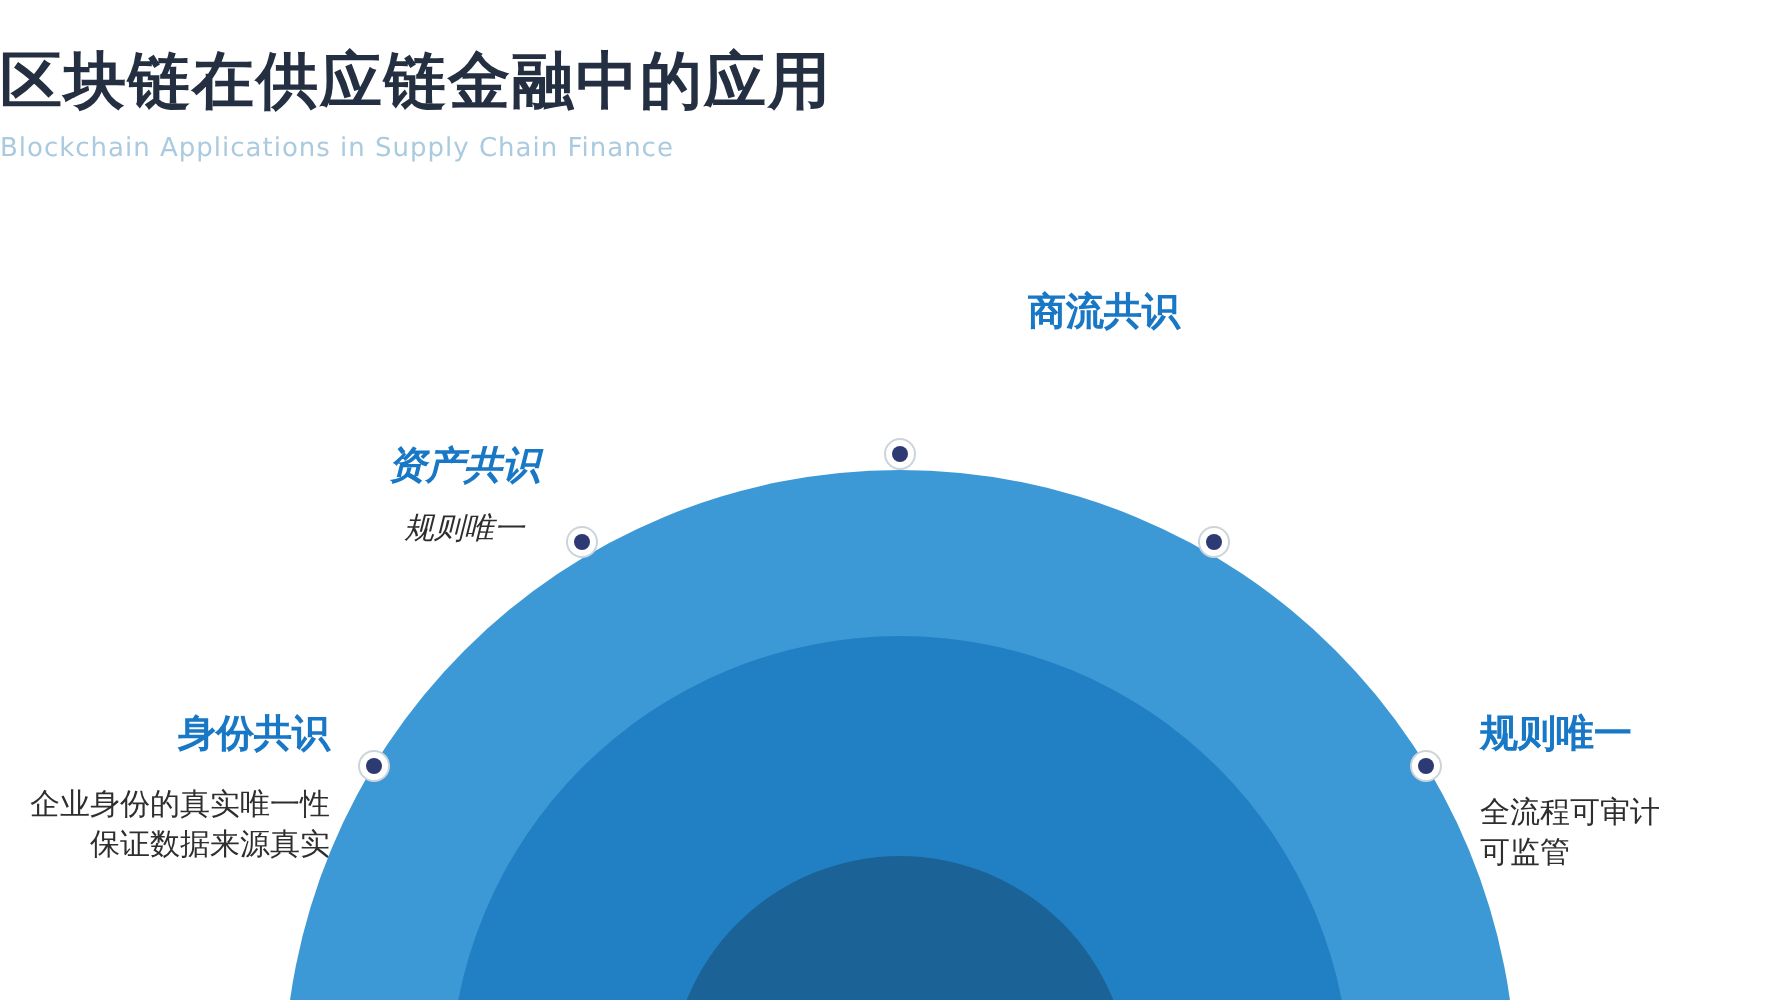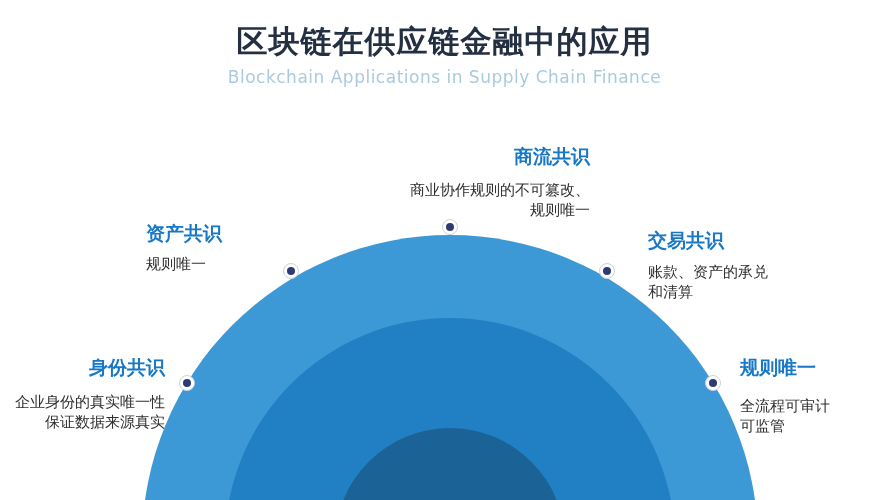--- a/index.html
+++ b/index.html
@@ -14,34 +14,33 @@
     height: 500px;
     background: #ffffff;
     overflow: hidden;
   }
   
   .header {
     position: absolute;
     top: 24px;
     left: 0;
     width: 100%;
-    text-align: center;
     z-index: 6;
   }
   .title {
     margin: 0;
     font-size: 31px;
     font-weight: 700;
     letter-spacing: 1px;
     color: var(--title, #242F42);
     line-height: 1.15;
   }
   .subtitle {
     margin-top: 7px;
-    font-size: 17px;
+    font-size: 13px;
     font-weight: 400;
     letter-spacing: 0.5px;
     color: var(--subtitle, #A9CADF);
   }
   
   .ring {
     position: absolute;
     border-radius: 50%;
   }
   .ring-outer {
@@ -102,23 +101,24 @@
     line-height: 1.35;
     white-space: pre-line;
   }
   .node-business {
     left: 310px; top: 144px;
     width: 280px;
     text-align: right;
   }
   .node-business .node-desc { margin-top: 11px; }
   .node-asset {
-    left: 146px; top: 221px;
+    left: 157px; top: 221px;
     width: 150px;
-    text-align: left;
+    text-align: center;
+    font-style: italic;
   }
   .node-asset .node-desc { margin-top: 8px; }
   .node-trade {
     left: 648px; top: 228px;
     width: 185px;
     text-align: left;
   }
   .node-trade .node-desc { margin-top: 9px; }
   .node-identity {
     right: 724px; top: 355px;
@@ -142,34 +142,27 @@
     <h1 class="title">区块链在供应链金融中的应用</h1>
     <div class="subtitle">Blockchain Applications in Supply Chain Finance</div>
   </div>
 
   <div class="ring ring-outer"></div>
   <div class="ring ring-middle"></div>
   <div class="ring ring-inner"></div>
 
   <div class="node node-business">
     <div class="node-label">商流共识</div>
-    <div class="node-desc">商业协作规则的不可篡改、
-规则唯一</div>
   </div>
 
   <div class="node node-asset">
     <div class="node-label">资产共识</div>
     <div class="node-desc">规则唯一</div>
   </div>
 
-  <div class="node node-trade">
-    <div class="node-label">交易共识</div>
-    <div class="node-desc">账款、资产的承兑
-和清算</div>
-  </div>
 
   <div class="node node-identity">
     <div class="node-label">身份共识</div>
     <div class="node-desc">企业身份的真实唯一性
 保证数据来源真实</div>
   </div>
 
   <div class="node node-audit">
     <div class="node-label">规则唯一</div>
     <div class="node-desc">全流程可审计

